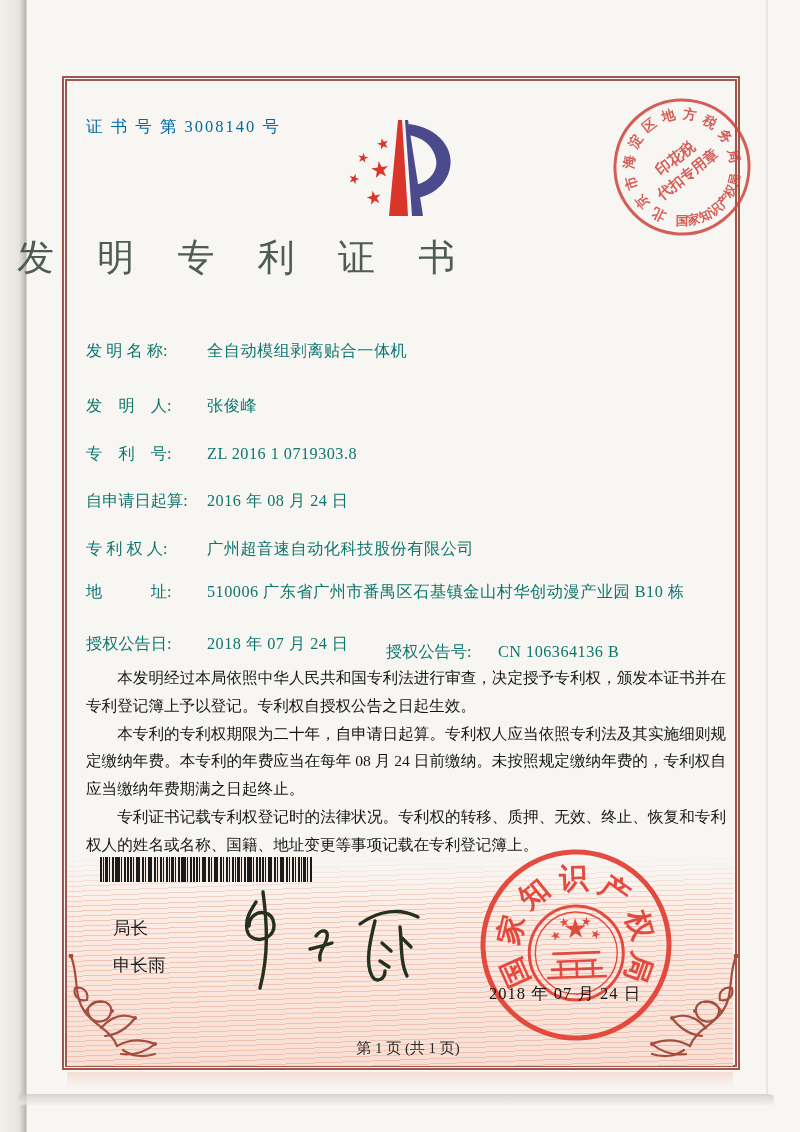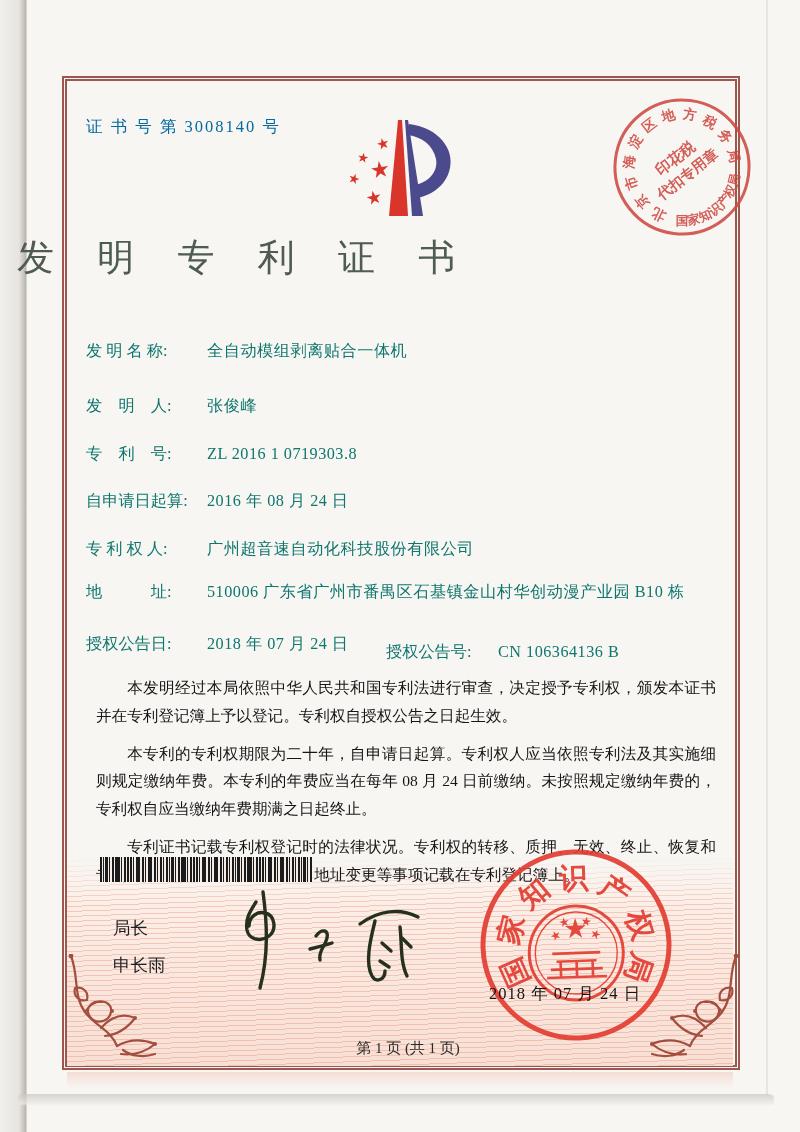--- a/index.html
+++ b/index.html
@@ -39,21 +39,21 @@
   
   .row{left:86px;font-size:16.2px;line-height:27px;color:#0f766e;white-space:nowrap;}
   .row .lab{display:inline-block;width:121px;}
   .row .val{letter-spacing:.5px;}
   .row .val.wrap{display:inline-block;width:518px;white-space:normal;vertical-align:top;}
   .pair2{position:absolute;left:300px;top:8px;}
   .pair2 .lab{width:112px;}
   
   .body-text{left:86px;top:664px;width:640px;font-size:15.6px;line-height:27.8px;
     text-align:justify;color:#161616;}
-  .body-text p{margin:10px;text-indent:2em;}
+  .body-text p{margin:0;text-indent:2em;}
   
   .barcode{left:100px;top:857px;width:212px;height:25px;
     background:
       repeating-linear-gradient(90deg,#1b1b1b 0 2px,transparent 2px 3px,#1b1b1b 3px 4px,transparent 4px 6px),
       repeating-linear-gradient(90deg,transparent 0 5px,#1b1b1b 5px 7px,transparent 7px 11px);
     background-color:#f6ece6;}
   
   .officer-title{left:113px;top:916px;font-size:17.5px;font-family:"Liberation Sans","DejaVu Sans",sans-serif;}
   .officer-name{left:113px;top:953px;font-size:17.5px;font-family:"Liberation Sans","DejaVu Sans",sans-serif;}
   .signature{left:222px;top:886px;width:215px;height:108px;}

